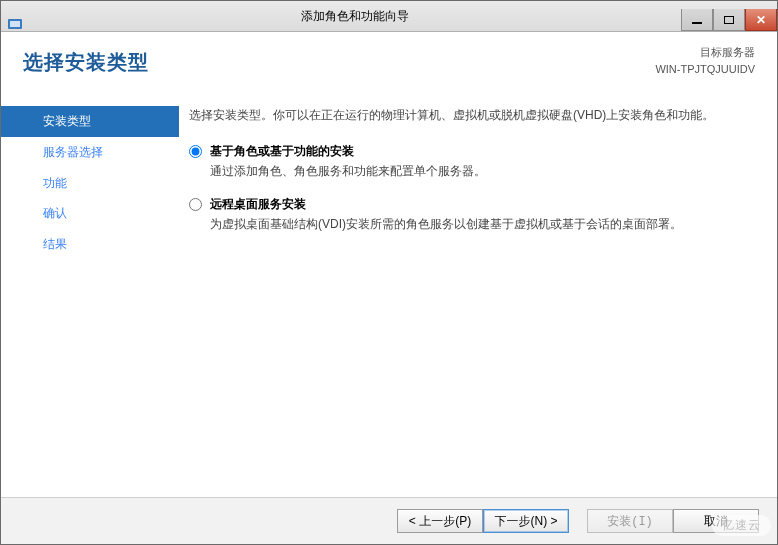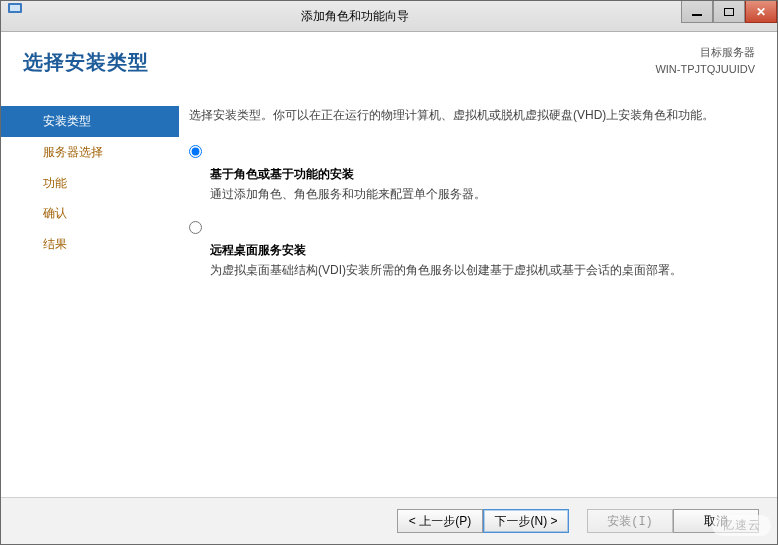--- a/index.html
+++ b/index.html
@@ -21,21 +21,21 @@
     position: relative;
     display: flex;
     flex-direction: column;
   }
   
   .titlebar {
     height: 30px;
     background: linear-gradient(#eaeaea, #dcdcdc);
     border-bottom: 1px solid #b0b0b0;
     display: flex;
-    align-items: flex-start;
+    align-items: flex-end;
     position: relative;
   }
   .titlebar .icon {
     width: 28px;
     display: flex;
     align-items: center;
     justify-content: center;
     color: #2a5fa5;
     font-size: 14px;
   }
@@ -115,21 +115,21 @@
     min-height: 0;
   }
   .sidebar {
     width: 178px;
     padding: 14px 0 0 0;
     box-sizing: border-box;
   }
   .sidebar .step {
     padding: 4px 0 4px 42px;
     font-size: 12px;
-    color: #a16207;
+    color: #3b82f6;
     line-height: 1.9;
     cursor: default;
   }
   .sidebar .step.done {
     color: #333;
   }
   .sidebar .step.active {
     background: #2470b8;
     color: #ffffff;
   }
@@ -148,21 +148,20 @@
   .option {
     display: flex;
     align-items: flex-start;
     margin-bottom: 16px;
   }
   .option input[type=radio] {
     margin: 2px 8px 0 0;
   }
   .option .texts {
     flex: 1;
-    margin-top: 23px;
   }
   .option .label {
     font-size: 12px;
     font-weight: bold;
     color: #000;
   }
   .option .desc {
     font-size: 12px;
     color: #444;
     margin-top: 2px;

